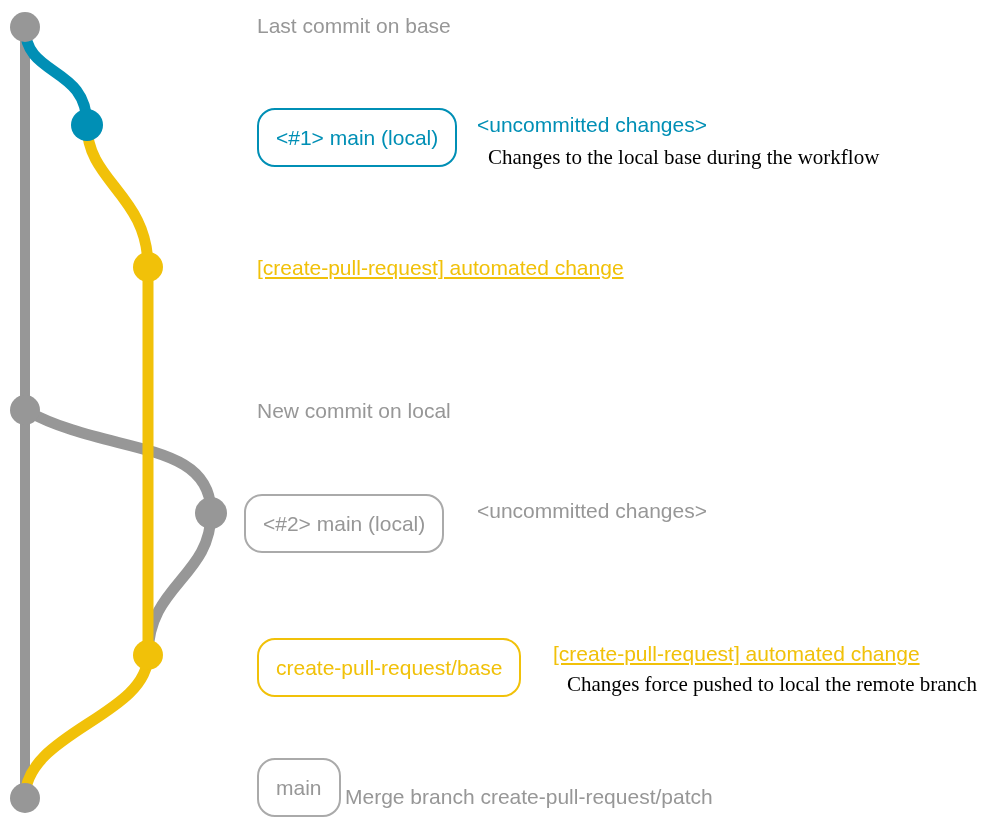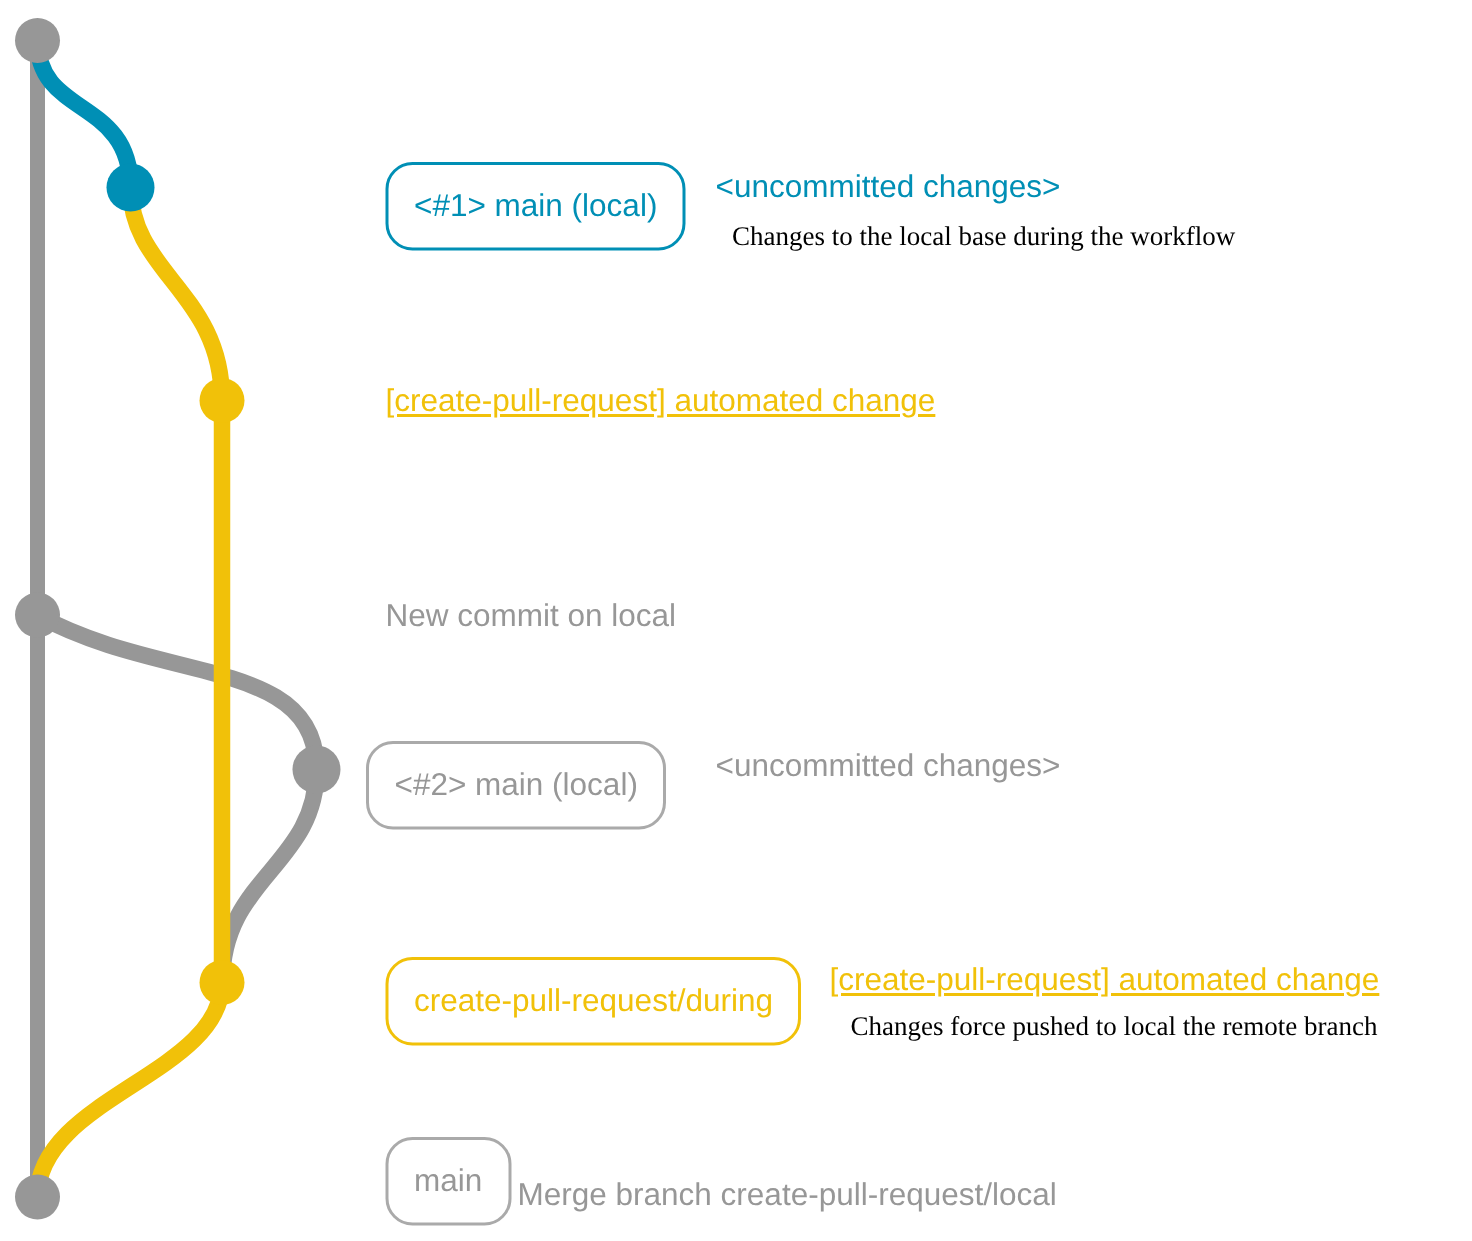--- a/index.html
+++ b/index.html
@@ -32,21 +32,21 @@
     font-size:21px;
     line-height:26px;
     white-space:nowrap;
   }
   .msg.gray{color:var(--gray);}
   .msg.blue{color:var(--blue);}
   .msg.yellow{color:var(--yellow);text-decoration:underline;}
   .body-text{
     position:absolute;
     font-family:"Liberation Serif",serif;
-    font-size:18px;
+    font-size:21px;
     line-height:24px;
     color:var(--ink);
     white-space:nowrap;
   }
   .badge{
     position:absolute;
     display:inline-block;
     padding:14px 17px;
     border-radius:18px;
     font-size:21px;
@@ -76,32 +76,33 @@
 
     <circle class="dot gray" cx="25" cy="27" r="15"></circle>
     <circle class="dot blue" cx="87" cy="125" r="16"></circle>
     <circle class="dot yellow" cx="148" cy="267" r="15"></circle>
     <circle class="dot gray" cx="25" cy="410" r="15"></circle>
     <circle class="dot gray" cx="211" cy="513" r="16"></circle>
     <circle class="dot yellow" cx="148" cy="655" r="15"></circle>
     <circle class="dot gray" cx="25" cy="798" r="15"></circle>
   </svg>
 
+  <div class="msg gray" style="left:257px;top:13px">Last commit on base</div>
 
   <div class="badge blue" style="left:257px;top:108px">&lt;#1&gt; main (local)</div>
   <div class="msg blue" style="left:477px;top:112px">&lt;uncommitted changes&gt;</div>
   <div class="body-text" style="left:488px;top:145px">Changes to the local base during the workflow</div>
 
   <div class="msg yellow" style="left:257px;top:255px">[create-pull-request] automated change</div>
 
   <div class="msg gray" style="left:257px;top:398px">New commit on local</div>
 
   <div class="badge gray" style="left:244px;top:494px">&lt;#2&gt; main (local)</div>
   <div class="msg gray" style="left:477px;top:498px">&lt;uncommitted changes&gt;</div>
 
-  <div class="badge yellow" style="left:257px;top:638px">create-pull-request/during</div>
+  <div class="badge yellow" style="left:257px;top:638px">create-pull-request/base</div>
   <div class="msg yellow" style="left:553px;top:641px">[create-pull-request] automated change</div>
   <div class="body-text" style="left:567px;top:672px">Changes force pushed to local the remote branch</div>
 
   <div class="badge gray" style="left:257px;top:758px">main</div>
-  <div class="msg gray" style="left:345px;top:784px">Merge branch create-pull-request/local</div>
+  <div class="msg gray" style="left:345px;top:784px">Merge branch create-pull-request/patch</div>
 
 </div>
 
 </body></html>

